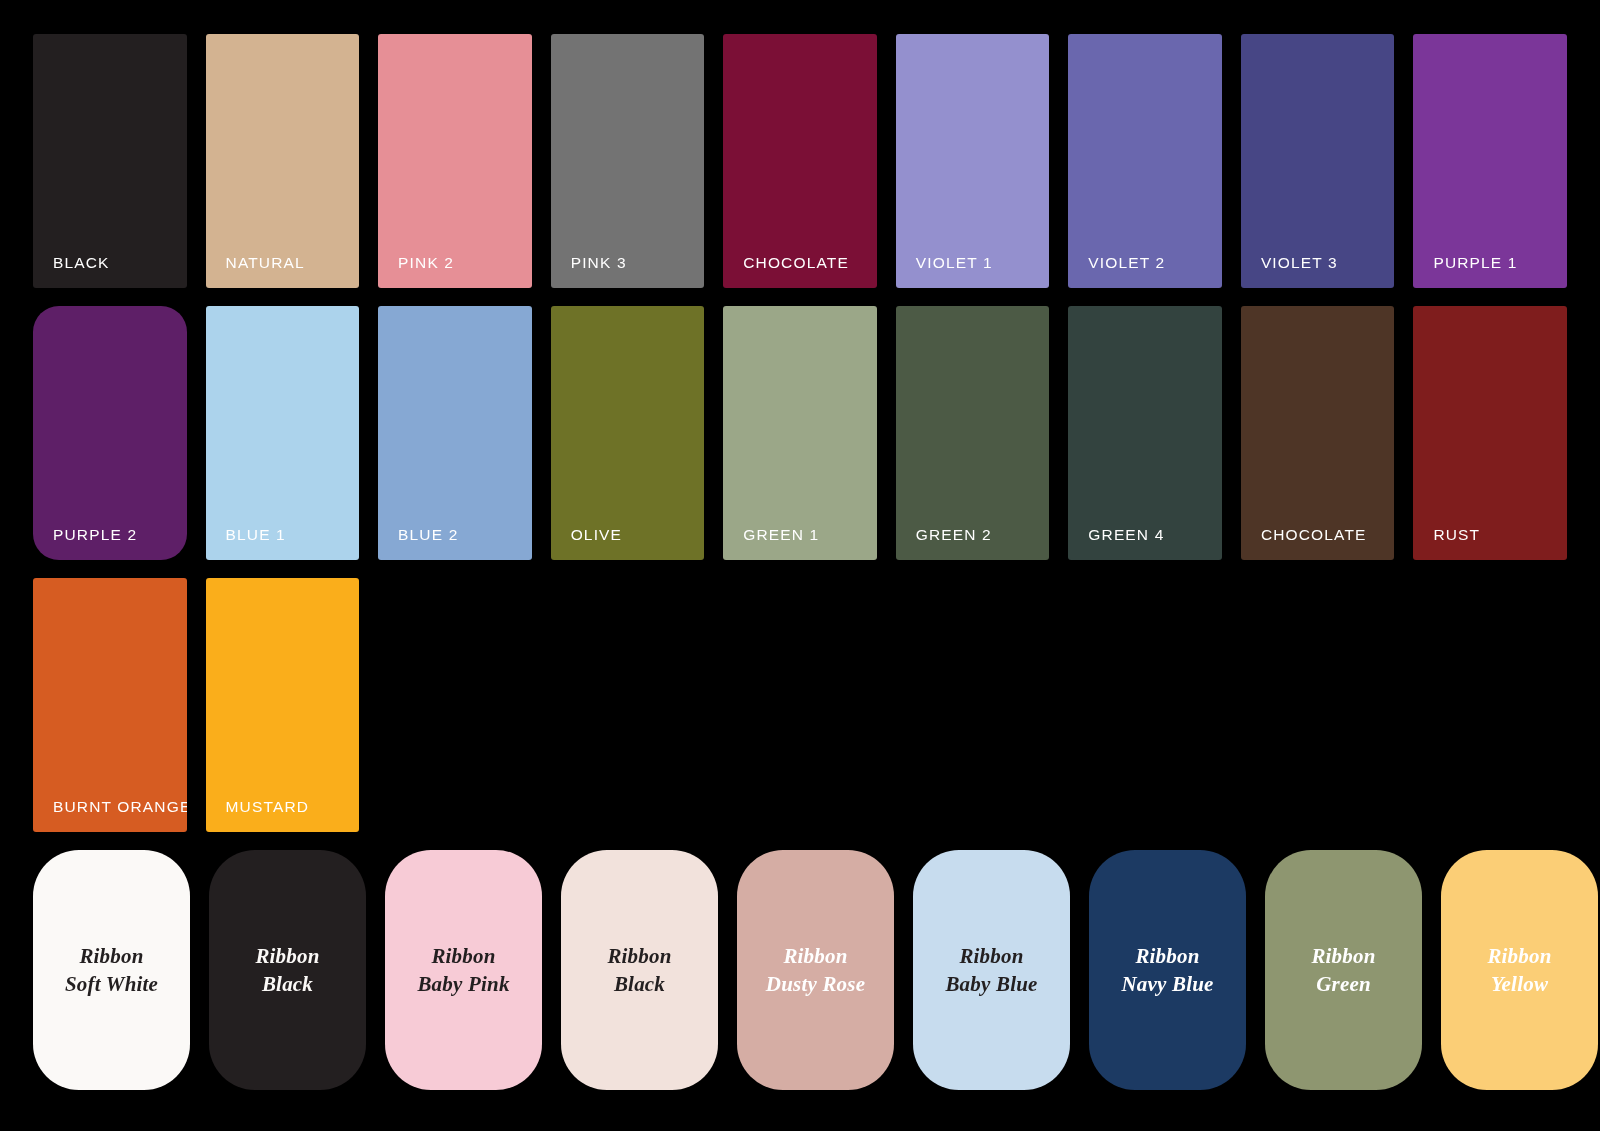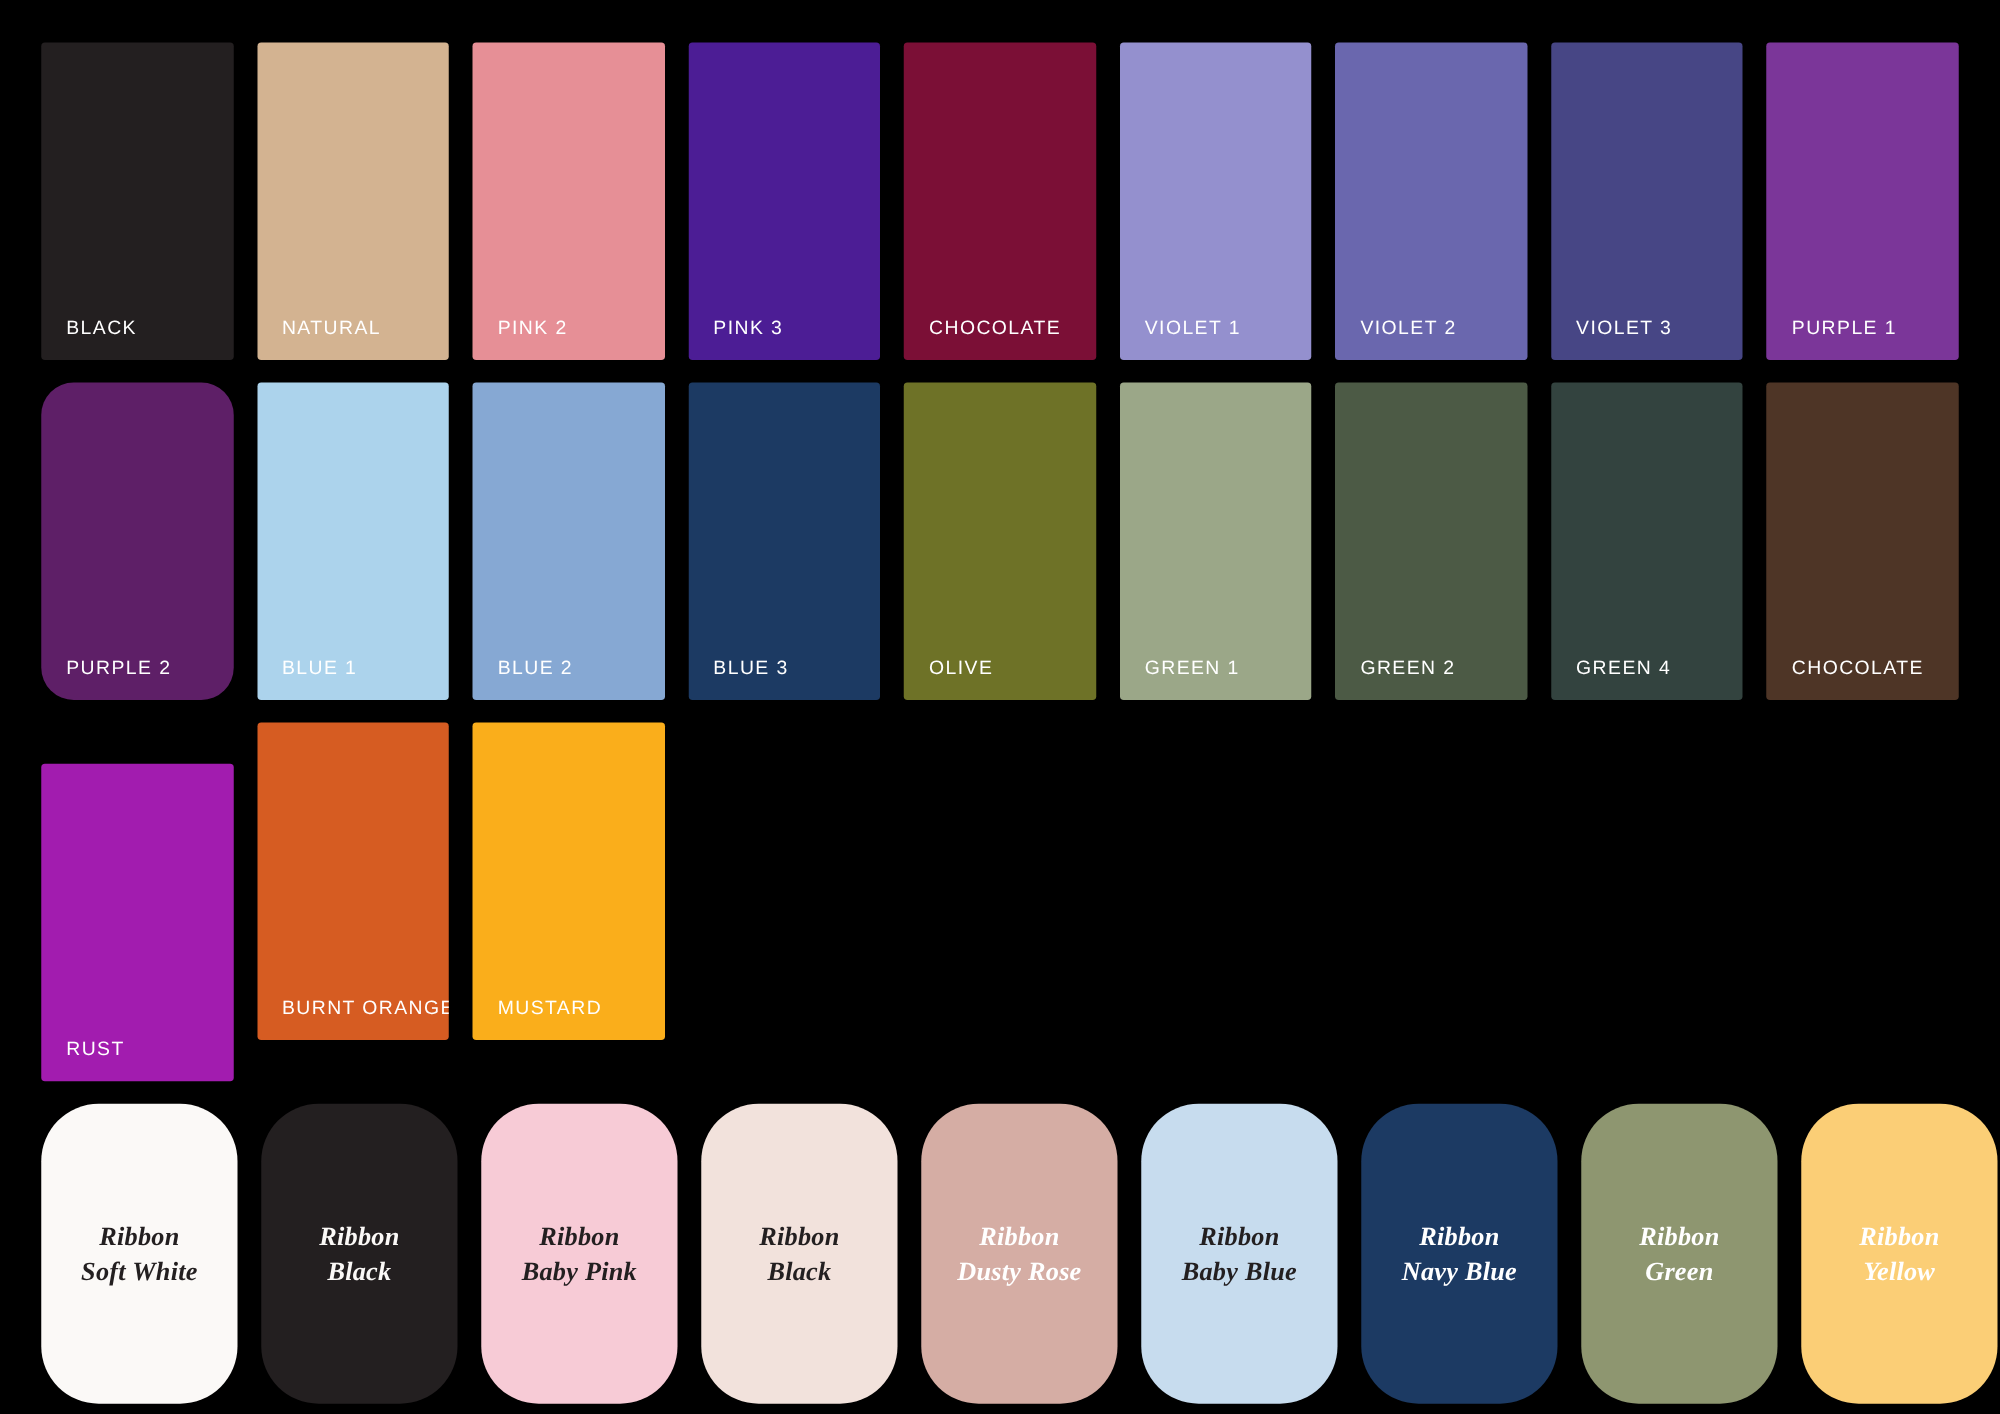--- a/index.html
+++ b/index.html
@@ -101,21 +101,21 @@
   <div class="swatch-grid">
       <div class="swatch" style="background: rgb(35, 31, 32);">
         <span class="swatch-label" style="color: rgb(255, 255, 255);">BLACK</span>
       </div>
       <div class="swatch" style="background: rgb(211, 179, 145);">
         <span class="swatch-label" style="color: rgb(255, 255, 255);">NATURAL</span>
       </div>
       <div class="swatch" style="background: rgb(230, 143, 150);">
         <span class="swatch-label" style="color: rgb(255, 255, 255);">PINK 2</span>
       </div>
-      <div class="swatch" style="background: #4c1d95;">
+      <div class="swatch" style="background: #737373;">
         <span class="swatch-label" style="color: rgb(255, 255, 255);">PINK 3</span>
       </div>
       <div class="swatch" style="background: rgb(123, 15, 54);">
         <span class="swatch-label" style="color: rgb(255, 255, 255);">CHOCOLATE</span>
       </div>
       <div class="swatch" style="background: rgb(148, 144, 206);">
         <span class="swatch-label" style="color: rgb(255, 255, 255);">VIOLET 1</span>
       </div>
       <div class="swatch" style="background: rgb(106, 103, 174);">
         <span class="swatch-label" style="color: rgb(255, 255, 255);">VIOLET 2</span>
@@ -128,39 +128,36 @@
       </div>
       <div class="swatch" style="background: rgb(94, 31, 103); border-radius: 26px;">
         <span class="swatch-label" style="color: rgb(255, 255, 255);">PURPLE 2</span>
       </div>
       <div class="swatch" style="background: rgb(172, 211, 236);">
         <span class="swatch-label" style="color: rgb(255, 255, 255);">BLUE 1</span>
       </div>
       <div class="swatch" style="background: rgb(134, 168, 211);">
         <span class="swatch-label" style="color: rgb(255, 255, 255);">BLUE 2</span>
       </div>
-      <div class="swatch" style="background: rgb(28, 58, 99);">
-        <span class="swatch-label" style="color: rgb(255, 255, 255);">BLUE 3</span>
-      </div>
       <div class="swatch" style="background: rgb(110, 114, 39);">
         <span class="swatch-label" style="color: rgb(255, 255, 255);">OLIVE</span>
       </div>
       <div class="swatch" style="background: rgb(155, 167, 136);">
         <span class="swatch-label" style="color: rgb(255, 255, 255);">GREEN 1</span>
       </div>
       <div class="swatch" style="background: rgb(76, 90, 69);">
         <span class="swatch-label" style="color: rgb(255, 255, 255);">GREEN 2</span>
       </div>
       <div class="swatch" style="background: rgb(51, 67, 63);">
         <span class="swatch-label" style="color: rgb(255, 255, 255);">GREEN 4</span>
       </div>
       <div class="swatch" style="background: rgb(78, 53, 38);">
         <span class="swatch-label" style="color: rgb(255, 255, 255);">CHOCOLATE</span>
       </div>
-      <div class="swatch" style="background: #a21caf; margin-top: 33px;">
+      <div class="swatch" style="background: #7f1d1d;">
         <span class="swatch-label" style="color: rgb(255, 255, 255);">RUST</span>
       </div>
       <div class="swatch" style="background: rgb(214, 92, 34);">
         <span class="swatch-label" style="color: rgb(255, 255, 255);">BURNT ORANGE</span>
       </div>
       <div class="swatch" style="background: rgb(250, 174, 27);">
         <span class="swatch-label" style="color: rgb(255, 255, 255);">MUSTARD</span>
       </div>
     </div>
 

